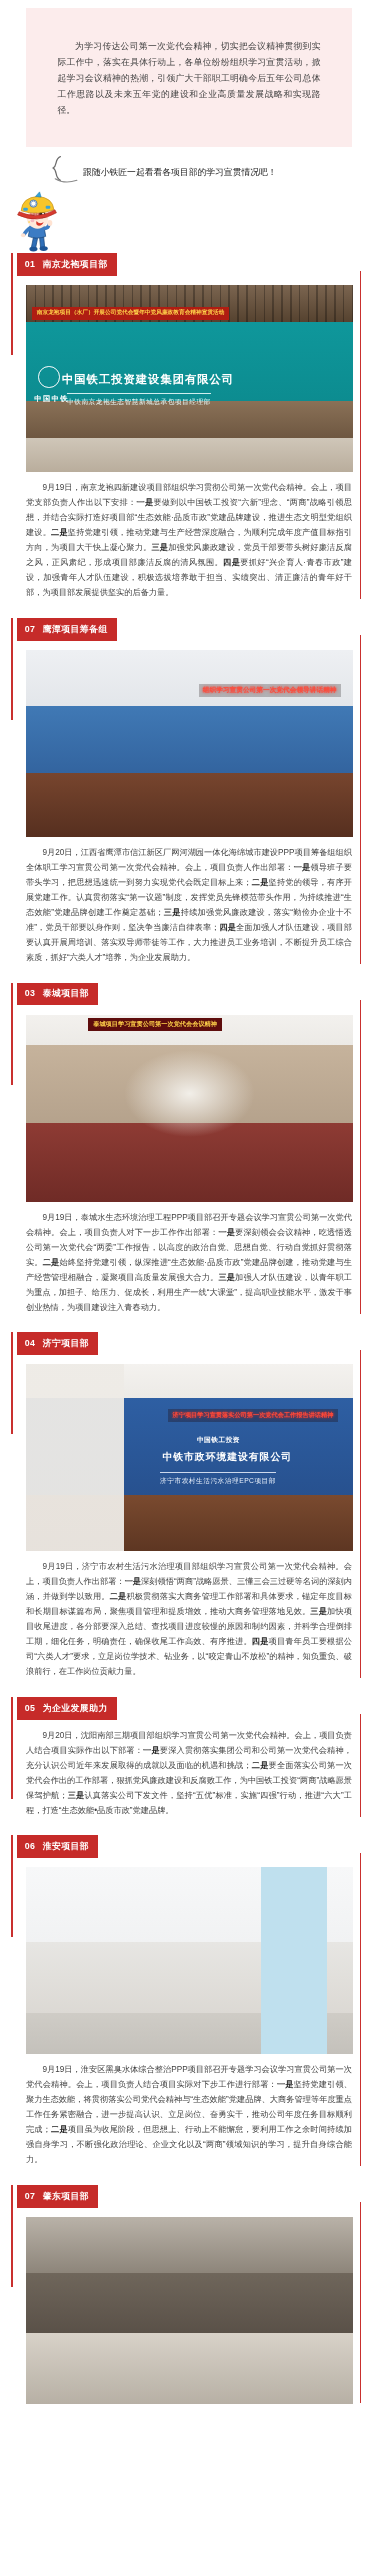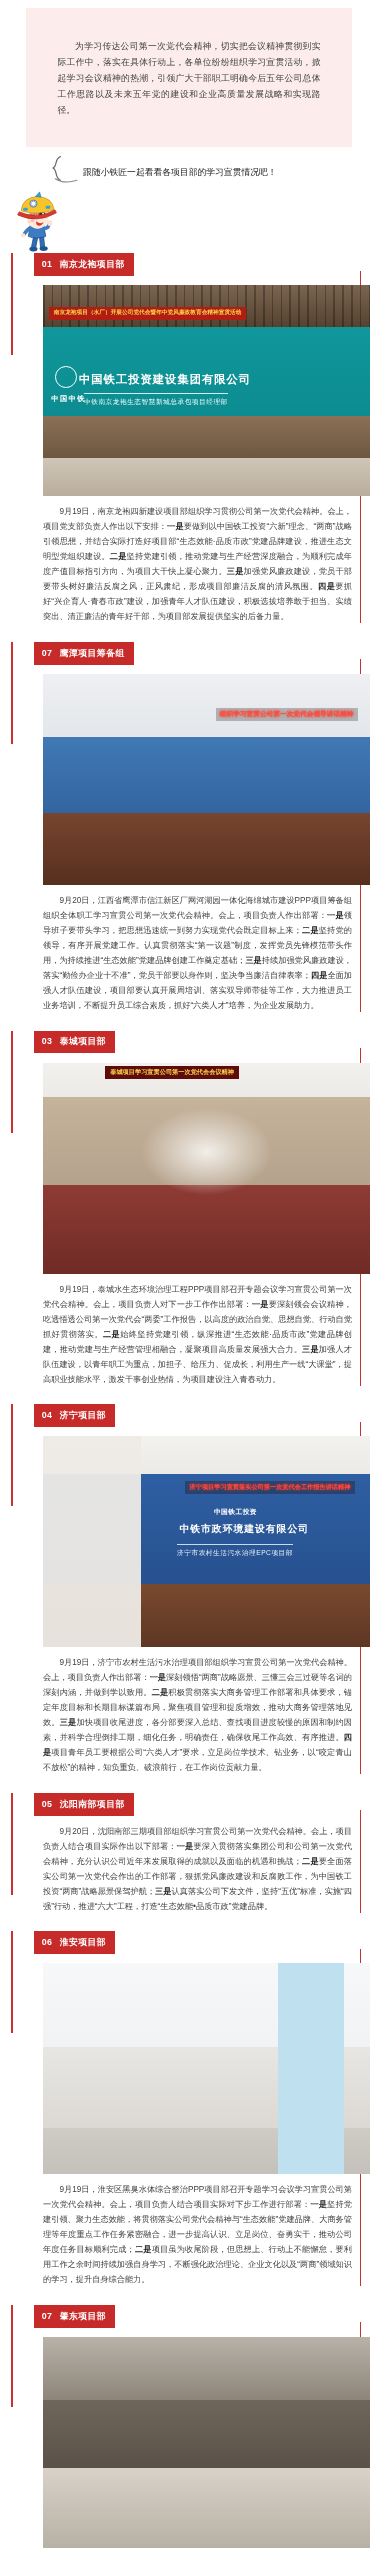--- a/index.html
+++ b/index.html
@@ -10,28 +10,28 @@
   .intro-box{margin:8.2px 26px 0 26px;background:#fcecec;padding:13.4px 15.5px;box-sizing:border-box;}
   .intro-box p{margin:16px;font-size:8.8px;line-height:16px;text-align:justify;text-indent:2em;color:#3f3f3f;}
 
   .bubble-row{margin:7.2px 0 0 49px;display:flex;align-items:center;}
   .bubble-row .brace{flex:0 0 auto;margin-top:1px;}
   .bubble-row .bubble-text{font-size:8.8px;color:#222;margin:5.2px 0 0 4.1px;}
 
   .mascot-wrap{margin:2.1px 0 0 13.4px;height:65px;}
 
   
-  .sec{position:relative;margin-bottom:17.5px;padding-left:17px;}
+  .sec{position:relative;margin-bottom:17.5px;}
   .rule-left{position:absolute;left:11.3px;top:0;width:1.5px;height:102px;background:#c9302e;}
   .rule-right{position:absolute;right:17px;top:17.5px;bottom:1px;width:1.5px;background:#c9302e;}
   .badge{display:inline-block;margin-left:17px;background:#c62b29;color:#fff;font-weight:bold;
          font-size:8.8px;padding:5.7px 9.3px 5.7px 7.7px;line-height:11.3px;}
   .badge .num{letter-spacing:0.5px;}
   .badge .lbl{margin-left:7.2px;letter-spacing:0.5px;}
-  .photo{position:relative;margin:9.3px 26px 0 26px;width:327px;height:211px;overflow:hidden;background:#888;}
+  .photo{position:relative;margin:9.3px 26px 0 26px;width:327px;height:187px;overflow:hidden;background:#888;}
   .body-text{margin:8.2px 26px 0 26px;font-size:8.2px;line-height:15px;text-align:justify;text-indent:2em;color:#3f3f3f;}
   .body-text .b{font-weight:bold;color:#1d1d1d;}
 
   
   .led{position:absolute;font-weight:bold;white-space:nowrap;}
 
   .p1{background:
       repeating-linear-gradient(90deg,rgba(0,0,0,.28) 0 1.5px,rgba(0,0,0,0) 1.5px 8.8px),
       linear-gradient(180deg,#7b6550 0%,#55422f 20%,#0f979b 20%,#0c8c90 62%,#8a7157 62%,#6e5741 82%,#cfc6b8 82%,#b9ad9c 100%);
       background-size:100% 20%,100% 100%;background-repeat:no-repeat;}
@@ -177,21 +177,21 @@
       <div class="sign-main">中铁市政环境建设有限公司</div>
       <div class="sign-sub">济宁市农村生活污水治理EPC项目部</div>
     </div>
     <p class="body-text"><span>9月19日，济宁市农村生活污水治理项目部组织学习宣贯公司第一次党代会精神。会上，项目负责人作出部署：</span><span class="b">一是</span><span>深刻领悟“两商”战略愿景、三懂三会三过硬等名词的深刻内涵，并做到学以致用。</span><span class="b">二是</span><span>积极贯彻落实大商务管理工作部署和具体要求，锚定年度目标和长期目标谋篇布局，聚焦项目管理和提质增效，推动大商务管理落地见效。</span><span class="b">三是</span><span>加快项目收尾进度，各分部要深入总结、查找项目进度较慢的原因和制约因素，并科学合理倒排工期，细化任务，明确责任，确保收尾工作高效、有序推进。</span><span class="b">四是</span><span>项目青年员工要根据公司“六类人才”要求，立足岗位学技术、钻业务，以“咬定青山不放松”的精神，知负重负、破浪前行，在工作岗位贡献力量。</span></p>
   </div>
 
   <div class="sec">
     <div class="rule-left"></div>
     <div class="rule-right"></div>
     <div class="badge">
-      <span class="num">05</span><span class="lbl">沈阳南部项目部</span>
+      <span class="num">05</span><span class="lbl">为企业发展助力</span>
     </div>
     <p class="body-text"><span>9月20日，沈阳南部三期项目部组织学习宣贯公司第一次党代会精神。会上，项目负责人结合项目实际作出以下部署：</span><span class="b">一是</span><span>要深入贯彻落实集团公司和公司第一次党代会精神，充分认识公司近年来发展取得的成就以及面临的机遇和挑战；</span><span class="b">二是</span><span>要全面落实公司第一次党代会作出的工作部署，狠抓党风廉政建设和反腐败工作，为中国铁工投资“两商”战略愿景保驾护航；</span><span class="b">三是</span><span>认真落实公司下发文件，坚持“五优”标准，实施“四强”行动，推进“六大”工程，打造“生态效能•品质市政”党建品牌。</span></p>
   </div>
 
   <div class="sec">
     <div class="rule-left"></div>
     <div class="rule-right"></div>
     <div class="badge">
       <span class="num">06</span><span class="lbl">淮安项目部</span>
     </div>

